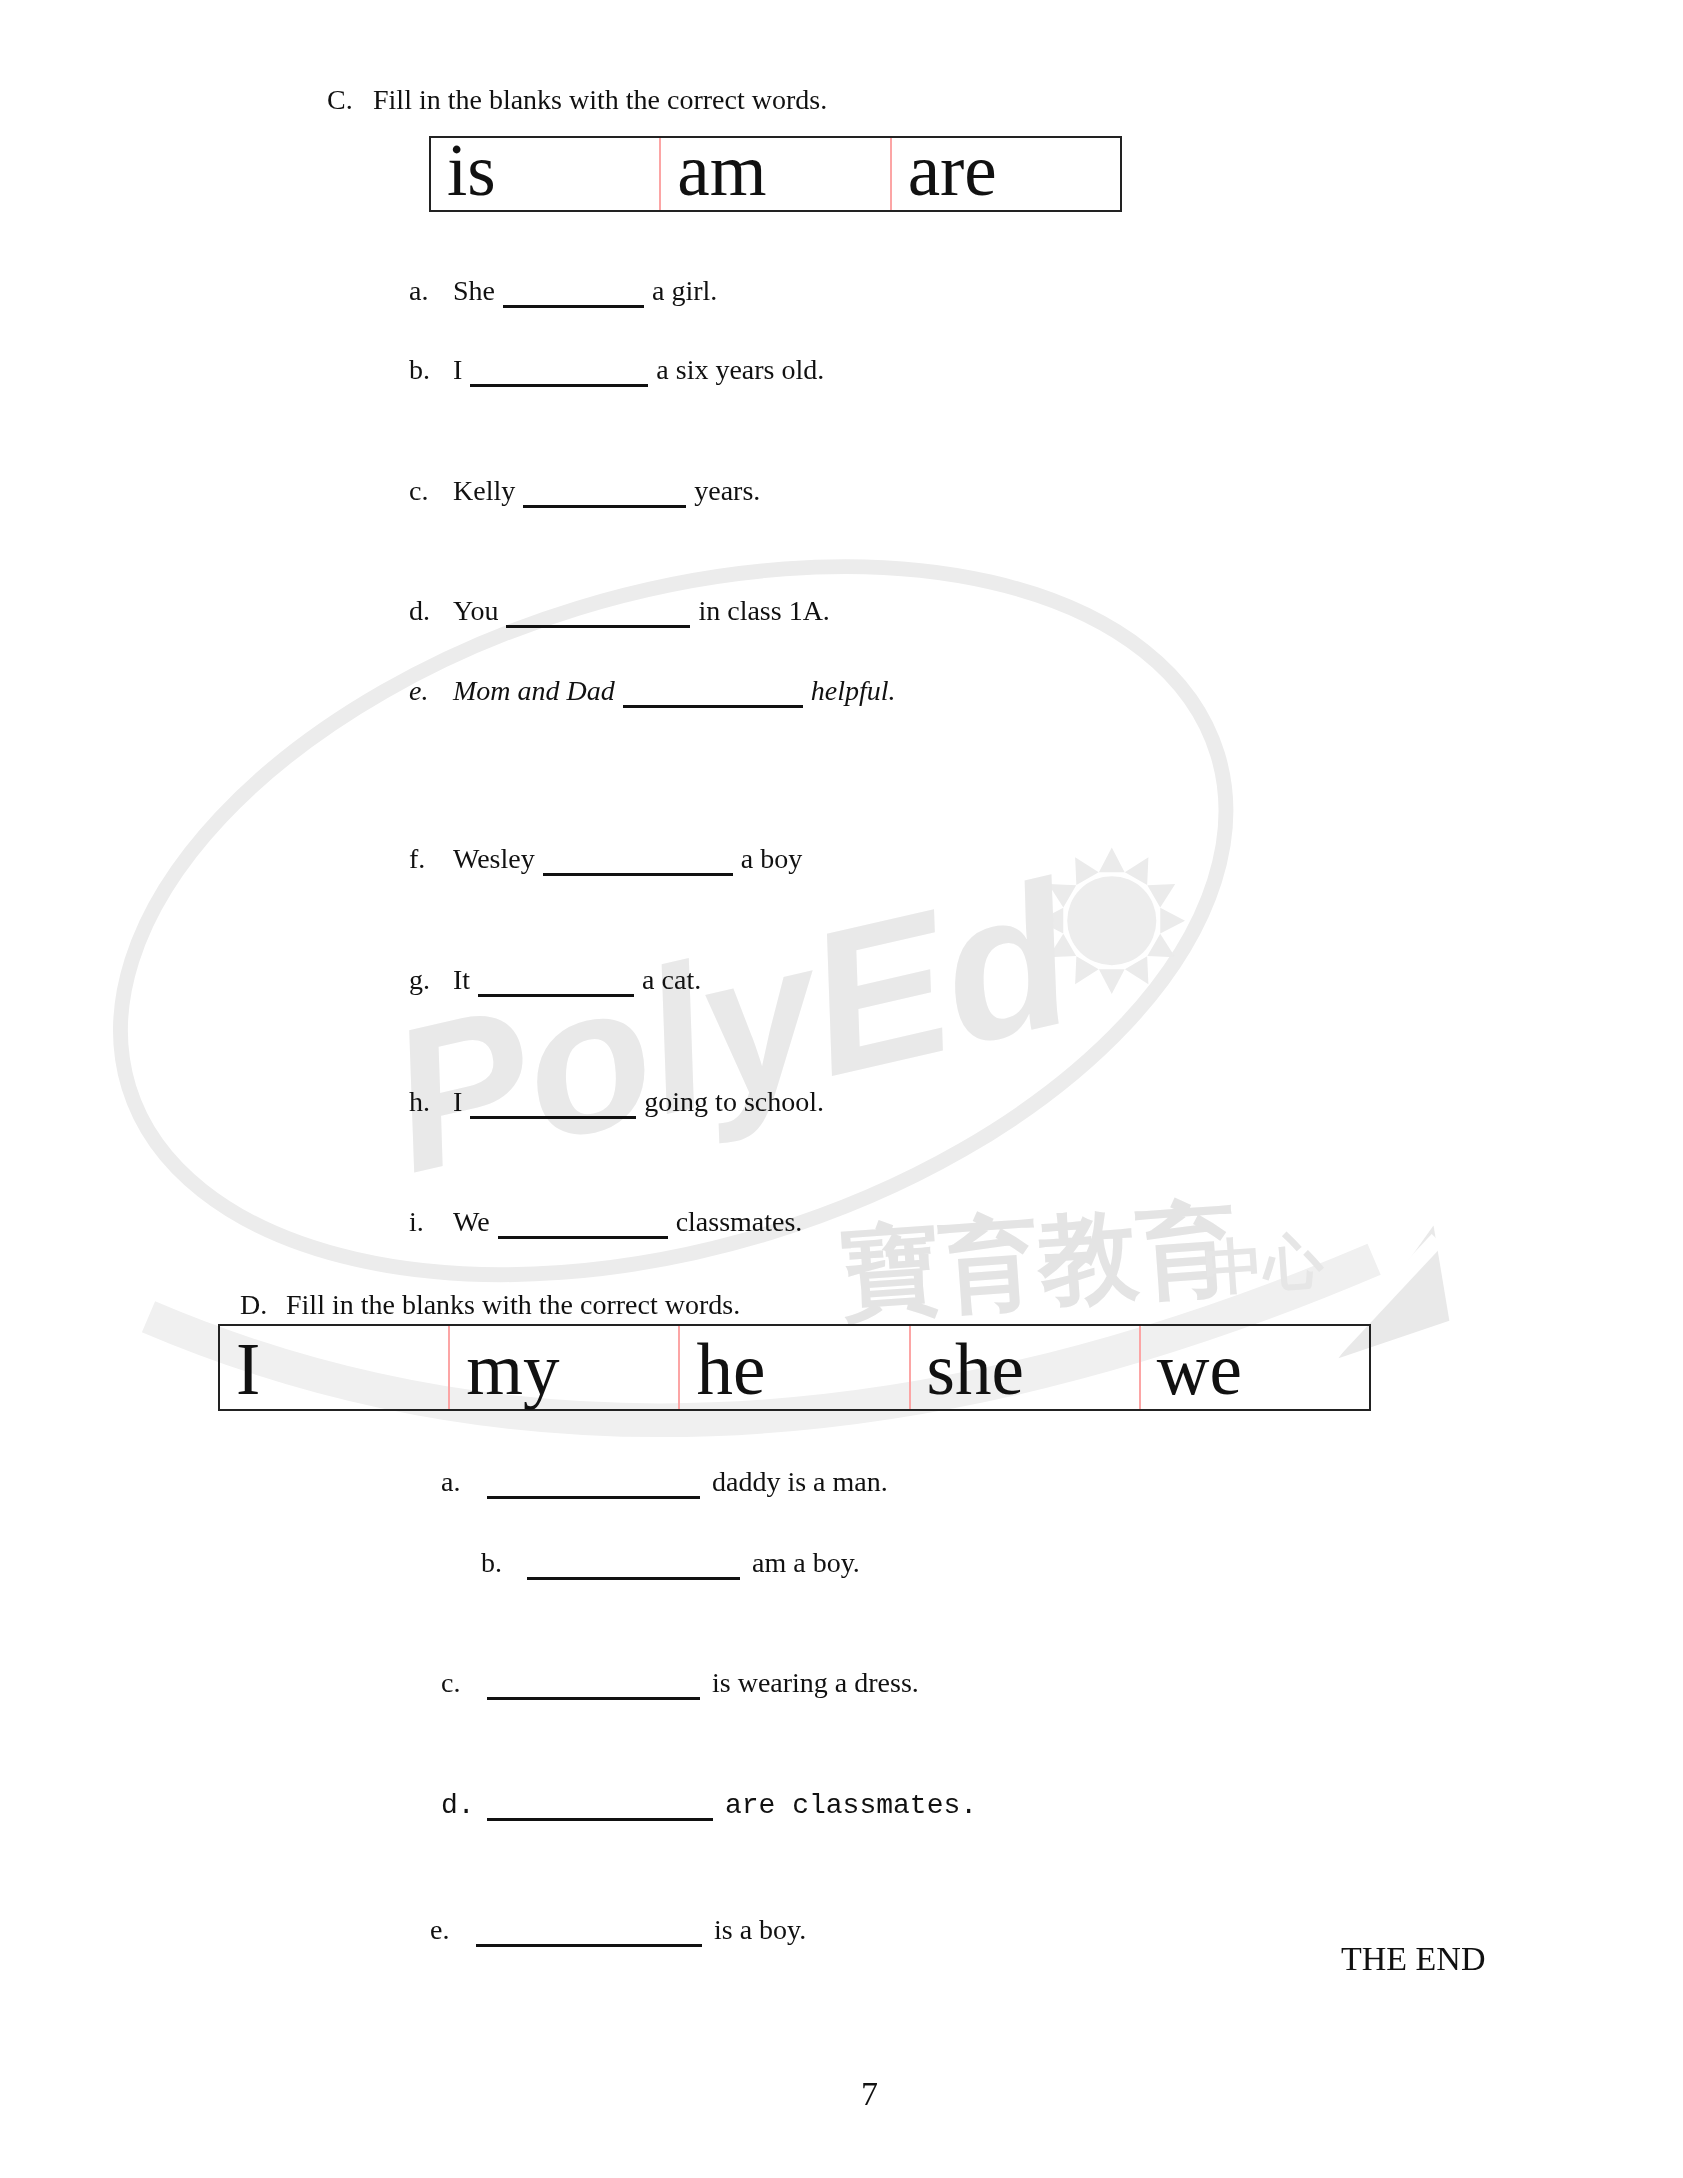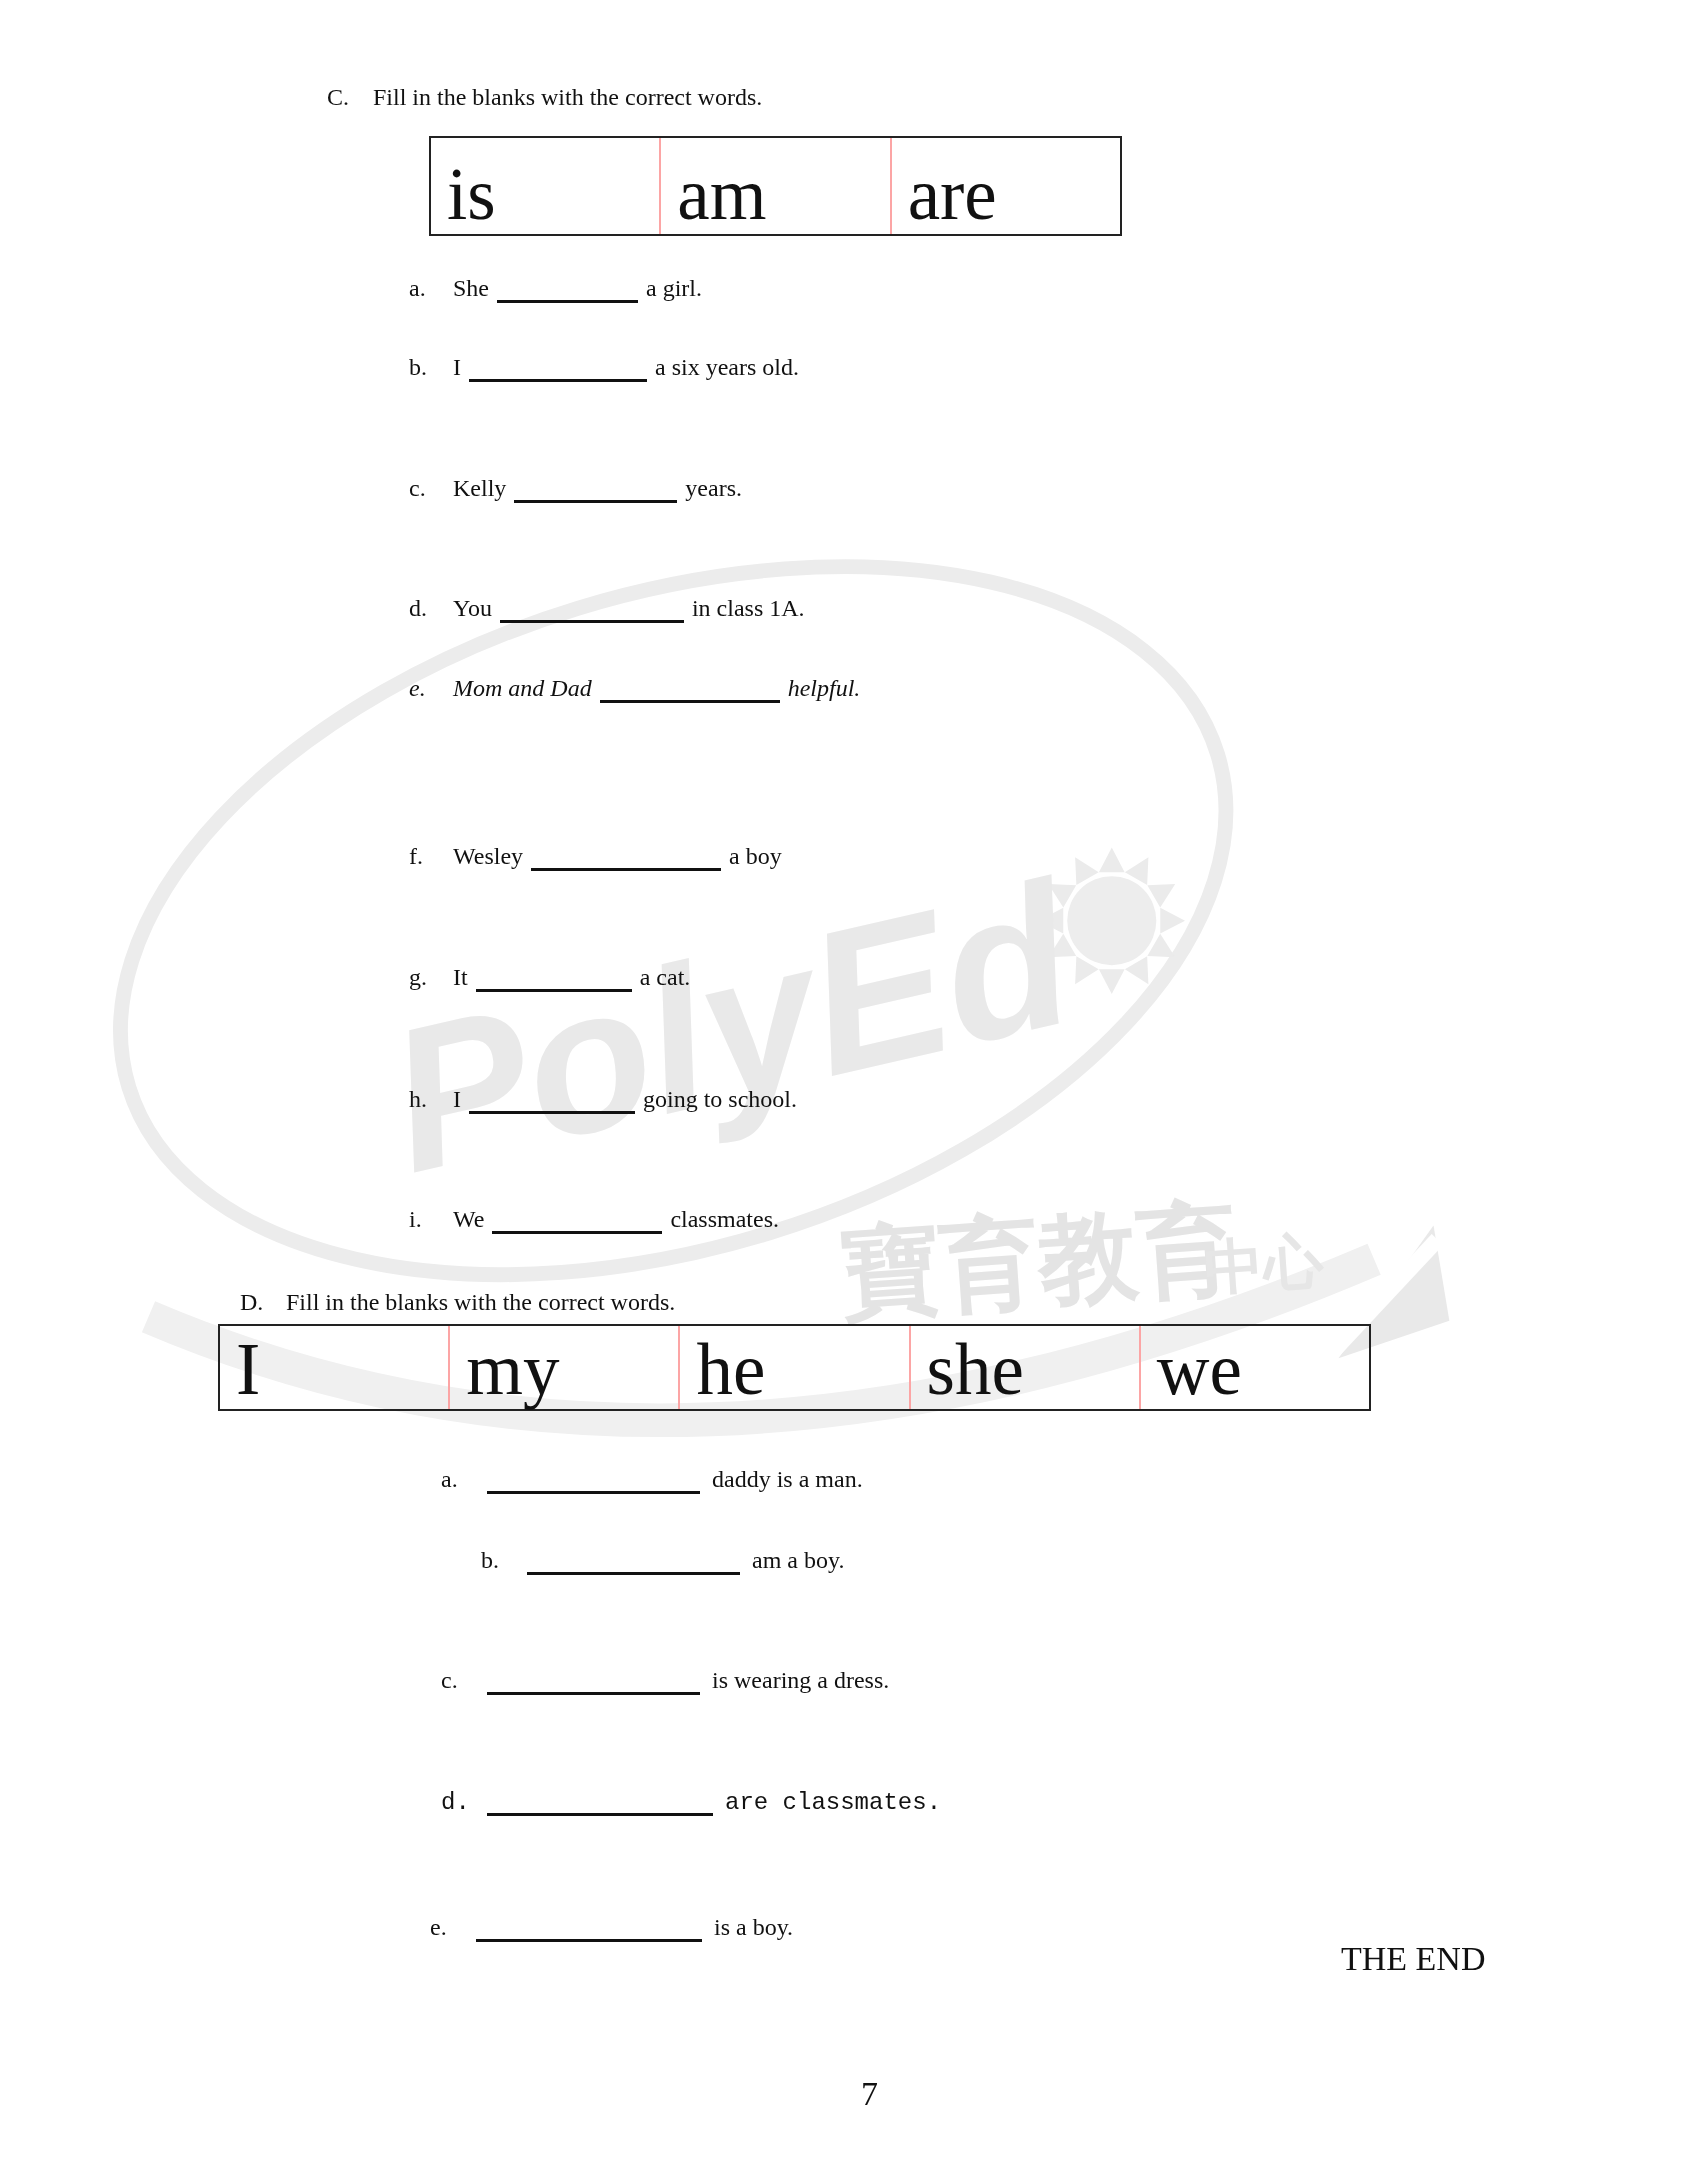--- a/index.html
+++ b/index.html
@@ -7,21 +7,21 @@
   body {
     width: 1683px; height: 2178px;
     position: relative;
     font-family: "Liberation Serif", serif;
     color: #111;
     overflow: hidden;
   }
   .watermark-layer { position: absolute; inset: 0; z-index: 0; }
   .content-layer  { position: absolute; inset: 0; z-index: 1; }
 
-  .line { position: absolute; font-size: 24px; line-height: 1.2; white-space: nowrap; }
+  .line { position: absolute; font-size: 28px; line-height: 1.2; white-space: nowrap; }
   .marker { display: inline-block; width: 44px; }
   .hdr-marker { display: inline-block; width: 46px; }
 
   .blank {
     display: inline-block;
     border-bottom: 3px solid #111;
     height: 1.0em;
     vertical-align: -0.28em;
     margin: 0 8px;
   }
@@ -84,21 +84,21 @@
     <text x="1218" y="1302" font-size="60" font-weight="bold" fill="#e6e6e6" transform="rotate(-4 1218 1302)" font-family="DejaVu Sans, sans-serif">中心</text>
   </svg>
 </div>
 
 <div class="content-layer">
 
   <div class="line" style="left:327px; top:83px;">
     <span class="hdr-marker">C.</span><span>Fill in the blanks with the correct words.</span>
   </div>
 
-  <div class="word-bank" style="left:429px; top:136px; width:693px; height:100px;">
+  <div class="word-bank" style="left:429px; top:136px; width:693px; height:76px;">
     <div class="cell">
         <span>is</span>
       </div>
     <div class="cell">
         <span>am</span>
       </div>
     <div class="cell">
         <span>are</span>
       </div>
   </div>

